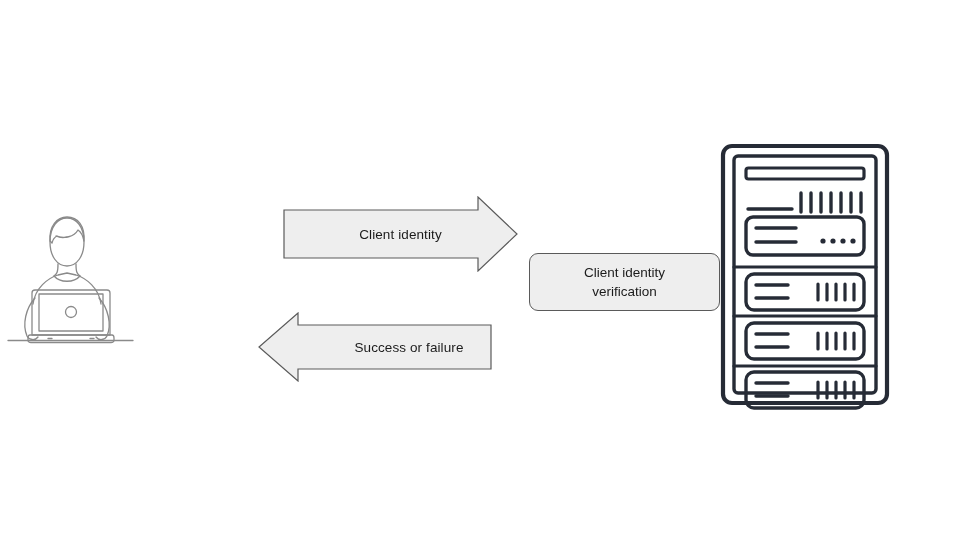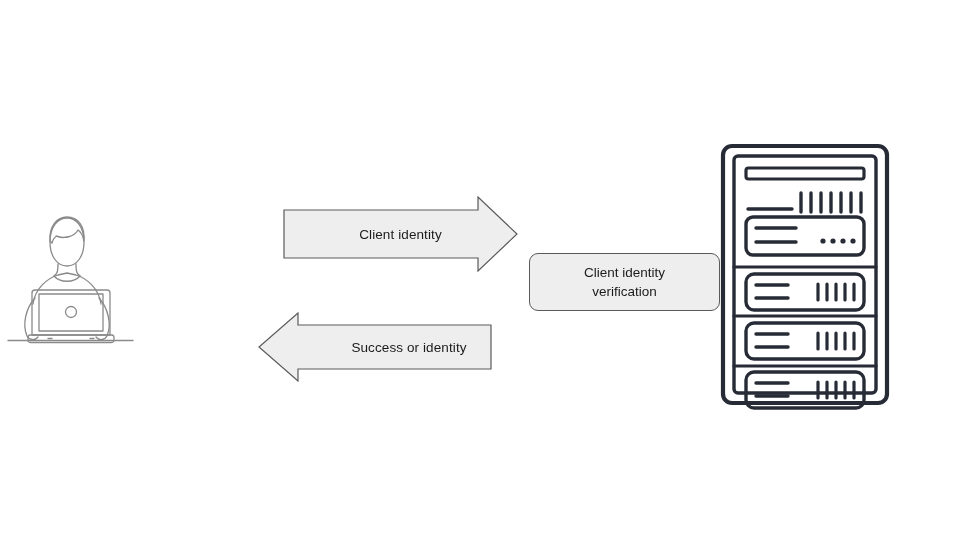--- a/index.html
+++ b/index.html
@@ -108,21 +108,21 @@
     <svg width="235" height="76" viewBox="0 0 235 76" preserveAspectRatio="none">
       <polygon points="1,14 195,14 195,1 234,38 195,75 195,62 1,62" fill="#eeeeee" stroke="#5a5a5a" stroke-width="1.2" stroke-linejoin="miter"></polygon>
     </svg>
     <div class="arrow-label">Client identity</div>
   </div>
 
   <div class="abs arrow-left-wrap">
     <svg width="234" height="70" viewBox="0 0 234 70" preserveAspectRatio="none">
       <polygon points="233,13 40,13 40,1 1,35 40,69 40,57 233,57" fill="#eeeeee" stroke="#5a5a5a" stroke-width="1.2" stroke-linejoin="miter"></polygon>
     </svg>
-    <div class="arrow-label">Success or identity</div>
+    <div class="arrow-label">Success or failure</div>
   </div>
 
   <div class="abs process-box">
     <div>
       <span>Client identity</span>
       <span>verification</span>
     </div>
   </div>
 
   <div class="abs server-wrap">

